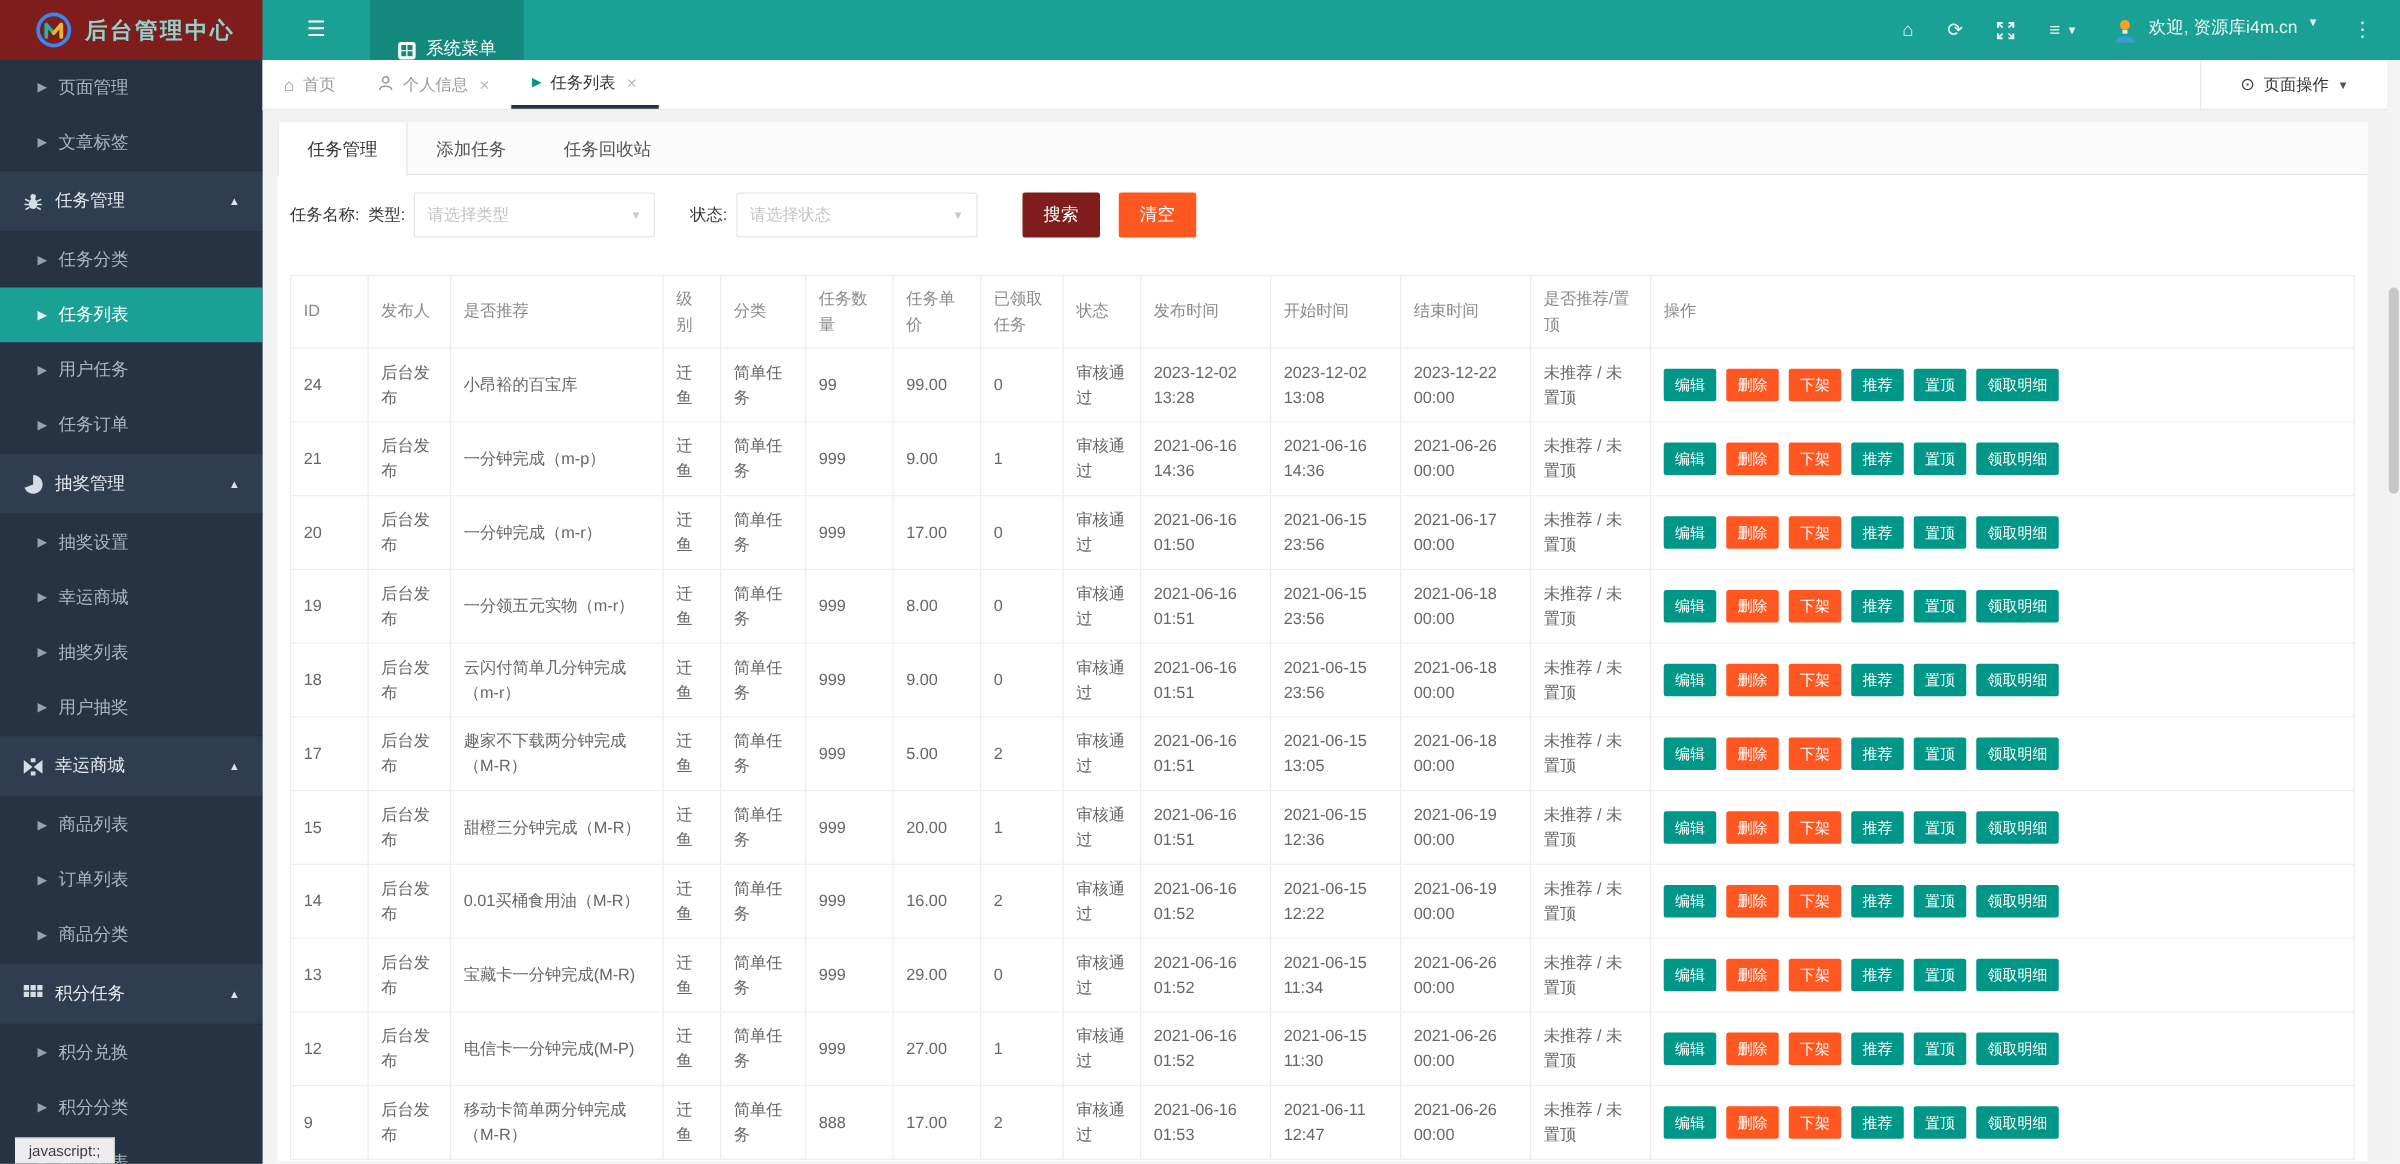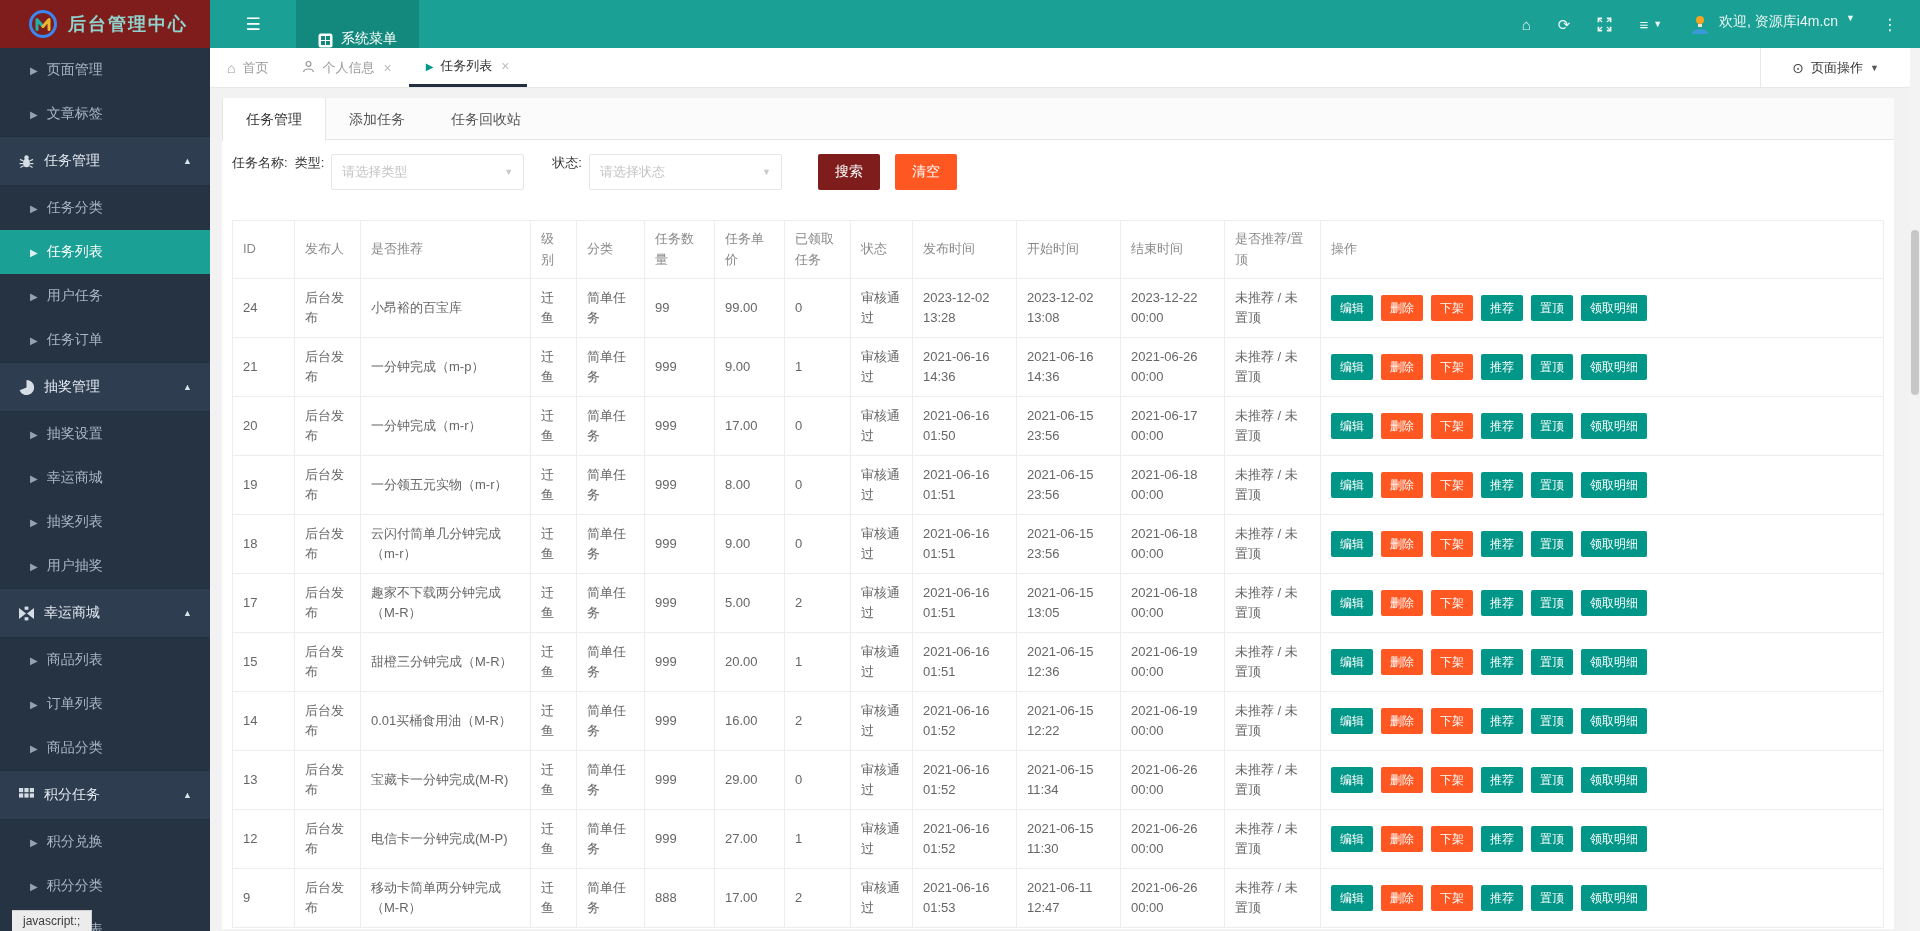--- a/index.html
+++ b/index.html
@@ -42,21 +42,21 @@
   .page-action { margin-left:auto; width:150px; border-left:1px solid #e8e8e8; display:flex; align-items:center; justify-content:center; gap:7px; font-size:13px; color:#333; cursor:pointer; }
   .page-action .pa-ico { font-size:14px; color:#444; }
 
   .content { padding:10px 16px 0 12px; }
   .card { background:#fff; min-height:831px; }
 
   .ctabs { height:42px; border-bottom:1px solid #e6e6e6; background:#fbfbfb; display:flex; }
   .ctab { padding:0 23px; line-height:42px; font-size:14px; color:#555; cursor:pointer; }
   .ctab.active { background:#fff; border-left:1px solid #e6e6e6; border-right:1px solid #e6e6e6; color:#333; height:43px; }
 
-  .filters { display:flex; align-items:flex-start; margin:14px 10px 0 10px; }
+  .filters { display:flex; align-items:center; margin:14px 10px 0 10px; }
   .flabel { font-size:13px; color:#333; margin-right:7px; white-space:nowrap; }
   .finput { width:245px; height:36px; border:1px solid #e6e6e6; border-radius:2px; padding:0 10px; font-size:13px; color:#666; margin-right:16px; outline:none; font-family:inherit; }
   .finput::placeholder { color:#c4c4c4; }
   .fselect { width:193px; height:36px; border:1px solid #e6e6e6; border-radius:2px; background:#fff; display:flex; align-items:center; padding:0 10px; font-size:13px; color:#c4c4c4; margin-right:28px; cursor:pointer; }
   .fselect .sel-caret { margin-left:auto; font-size:9px; color:#c9c9c9; }
   .btn { height:36px; padding:0 17px; border:none; border-radius:2px; color:#fff; font-size:14px; cursor:pointer; font-family:inherit; }
   .btn.search { background:#7f1d1d; margin-left:8px; }
   .btn.clear { background:#ff5722; margin-left:15px; }
 
   .table-wrap { margin:30px 10px 0 10px; }

